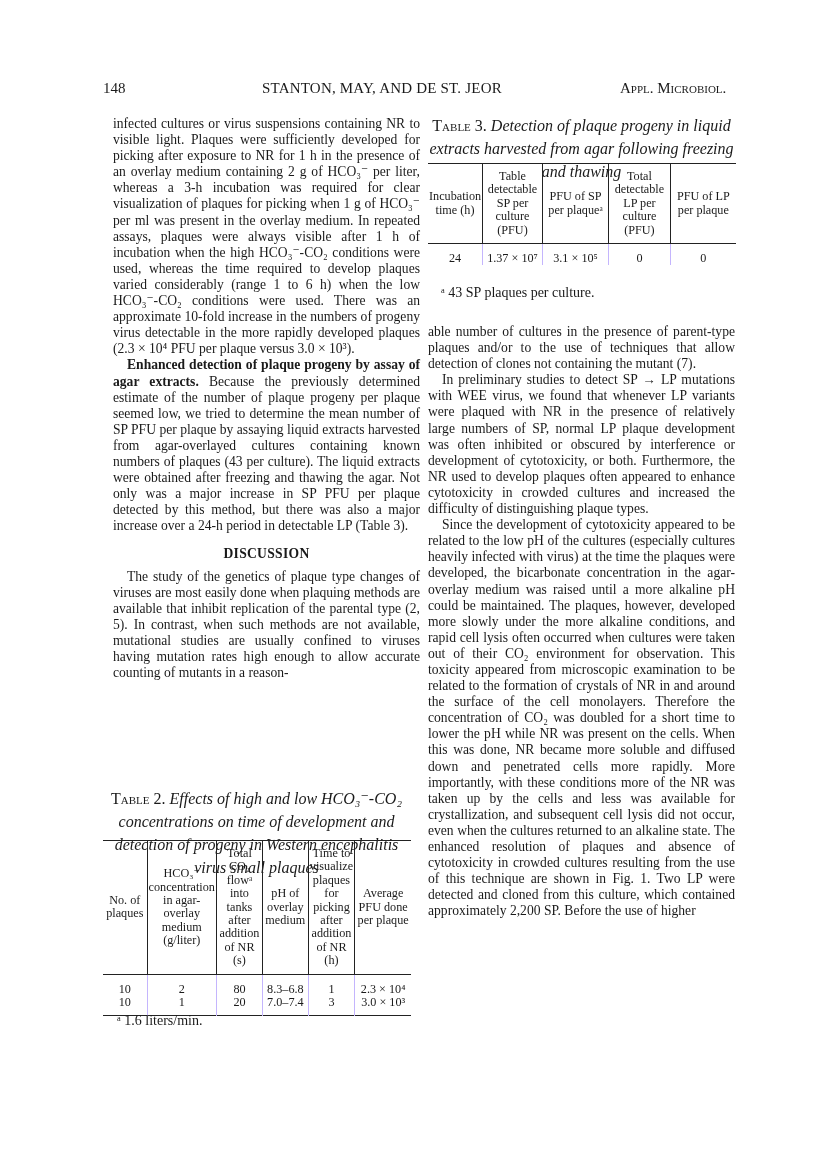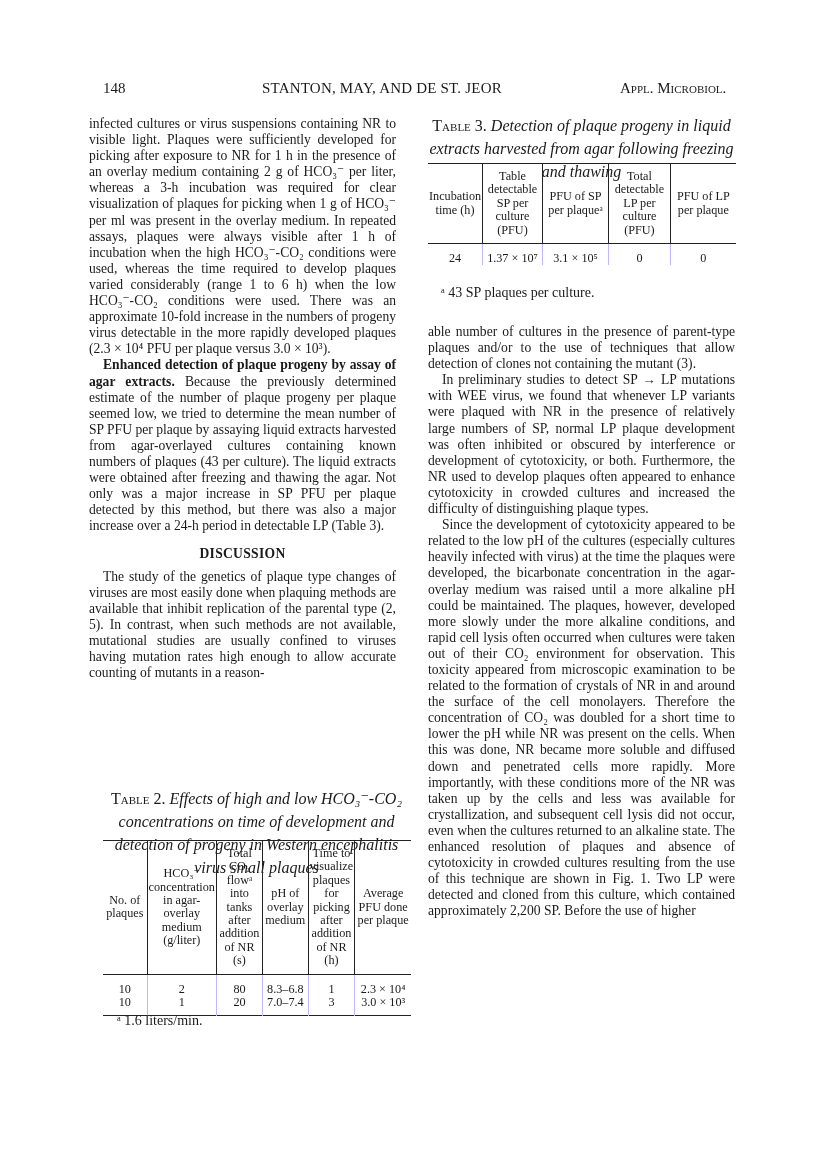--- a/index.html
+++ b/index.html
@@ -6,21 +6,21 @@
   body { width: 816px; height: 1174px; position: relative; overflow: hidden;
          font-family: "Liberation Serif", "DejaVu Serif", serif; color: #1a1a1a; }
   .abs { position: absolute; }
   .hdr { top: 80px; font-size: 15px; }
   .hdr-page { left: 103px; }
   .hdr-authors { left: 262px; letter-spacing: 0.2px; }
   .hdr-journal { left: 620px; font-variant: small-caps; font-size: 15px; }
   .col { font-size: 13.6px; line-height: 16.1px; text-align: justify; width: 307px; }
   .col p { margin: 0; }
   .col p.ind { text-indent: 14px; }
-  .col-left { left: 89px; top: 116px; }
+  .col-left { left: 113px; top: 116px; }
   .col-right { left: 428px; top: 324px; }
   .section-heading { text-align: center; font-weight: bold; font-size: 13.6px; margin: 12px 0 6px 0; letter-spacing: 0.3px; }
   b.runin { font-weight: bold; }
   .cap { text-align: center; font-size: 16px; line-height: 23px; }
   .cap .lbl { font-variant: small-caps; font-style: normal; }
   .cap i { font-style: italic; }
   table.dt { border-collapse: collapse; font-size: 12.2px; line-height: 13.4px; }
   table.dt th { font-weight: normal; vertical-align: middle; text-align: center; padding: 6px 1px; border-left: 1px solid #222; }
   table.dt td { text-align: center; padding: 0 1px; border-left: 1px solid #c4b5fd; }
   table.dt th:first-child, table.dt td:first-child { border-left: none; }
@@ -124,16 +124,16 @@
       <td class="l">1.37 × 10⁷</td>
       <td>3.1 × 10⁵</td>
       <td>0</td>
       <td>0</td>
     </tr>
   </tbody>
 </table>
 <div class="abs fn t3-fn">ᵃ 43 SP plaques per culture.</div>
 
 <div class="abs col col-right">
-  <p>able number of cultures in the presence of parent-type plaques and/or to the use of techniques that allow detection of clones not containing the mutant (3).</p>
+  <p>able number of cultures in the presence of parent-type plaques and/or to the use of techniques that allow detection of clones not containing the mutant (7).</p>
   <p class="ind">In preliminary studies to detect SP → LP mutations with WEE virus, we found that whenever LP variants were plaqued with NR in the presence of relatively large numbers of SP, normal LP plaque development was often inhibited or obscured by interference or development of cytotoxicity, or both. Furthermore, the NR used to develop plaques often appeared to enhance cytotoxicity in crowded cultures and increased the difficulty of distinguishing plaque types.</p>
   <p class="ind">Since the development of cytotoxicity appeared to be related to the low pH of the cultures (especially cultures heavily infected with virus) at the time the plaques were developed, the bicarbonate concentration in the agar-overlay medium was raised until a more alkaline pH could be maintained. The plaques, however, developed more slowly under the more alkaline conditions, and rapid cell lysis often occurred when cultures were taken out of their CO₂ environment for observation. This toxicity appeared from microscopic examination to be related to the formation of crystals of NR in and around the surface of the cell monolayers. Therefore the concentration of CO₂ was doubled for a short time to lower the pH while NR was present on the cells. When this was done, NR became more soluble and diffused down and penetrated cells more rapidly. More importantly, with these conditions more of the NR was taken up by the cells and less was available for crystallization, and subsequent cell lysis did not occur, even when the cultures returned to an alkaline state. The enhanced resolution of plaques and absence of cytotoxicity in crowded cultures resulting from the use of this technique are shown in Fig. 1. Two LP were detected and cloned from this culture, which contained approximately 2,200 SP. Before the use of higher</p>
 </div>
 
 </body></html>

